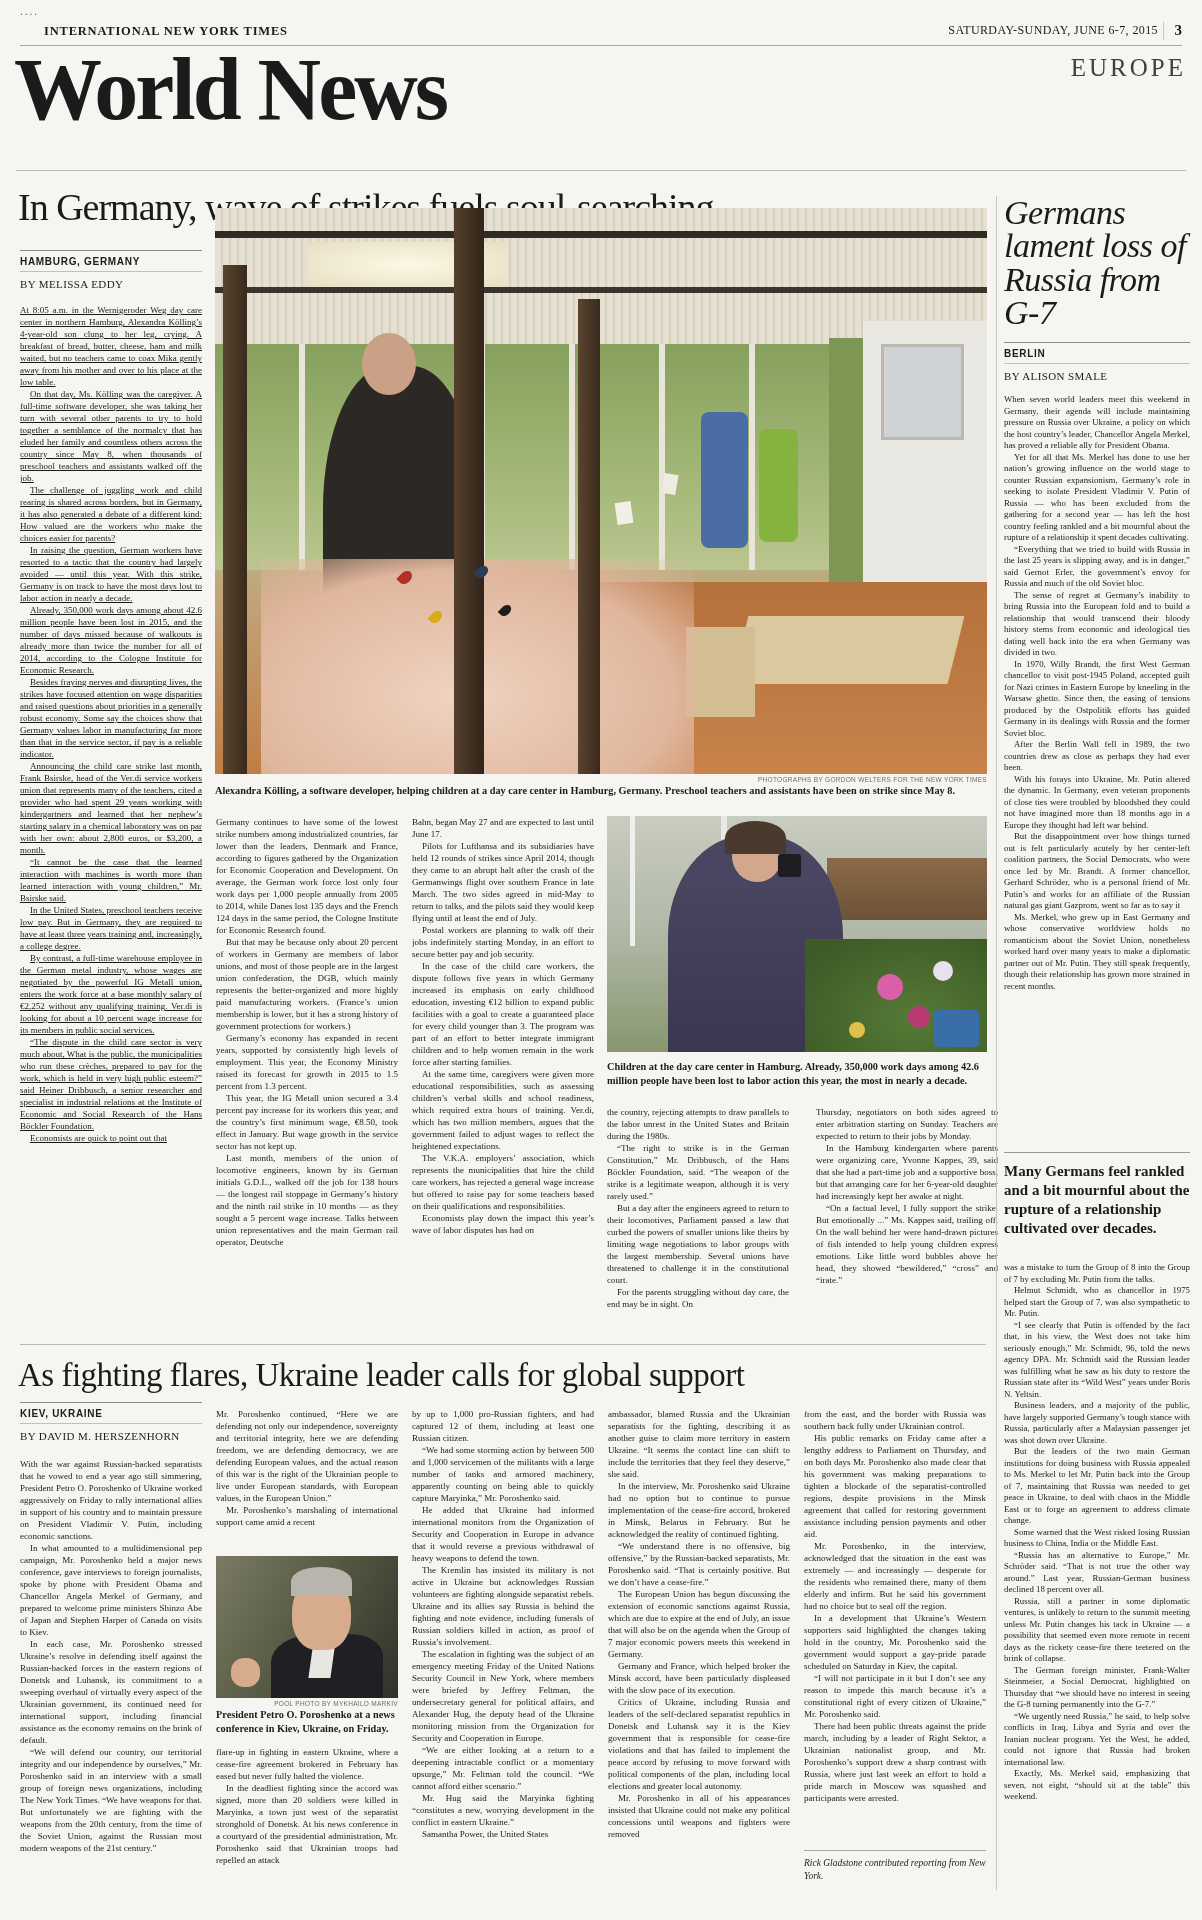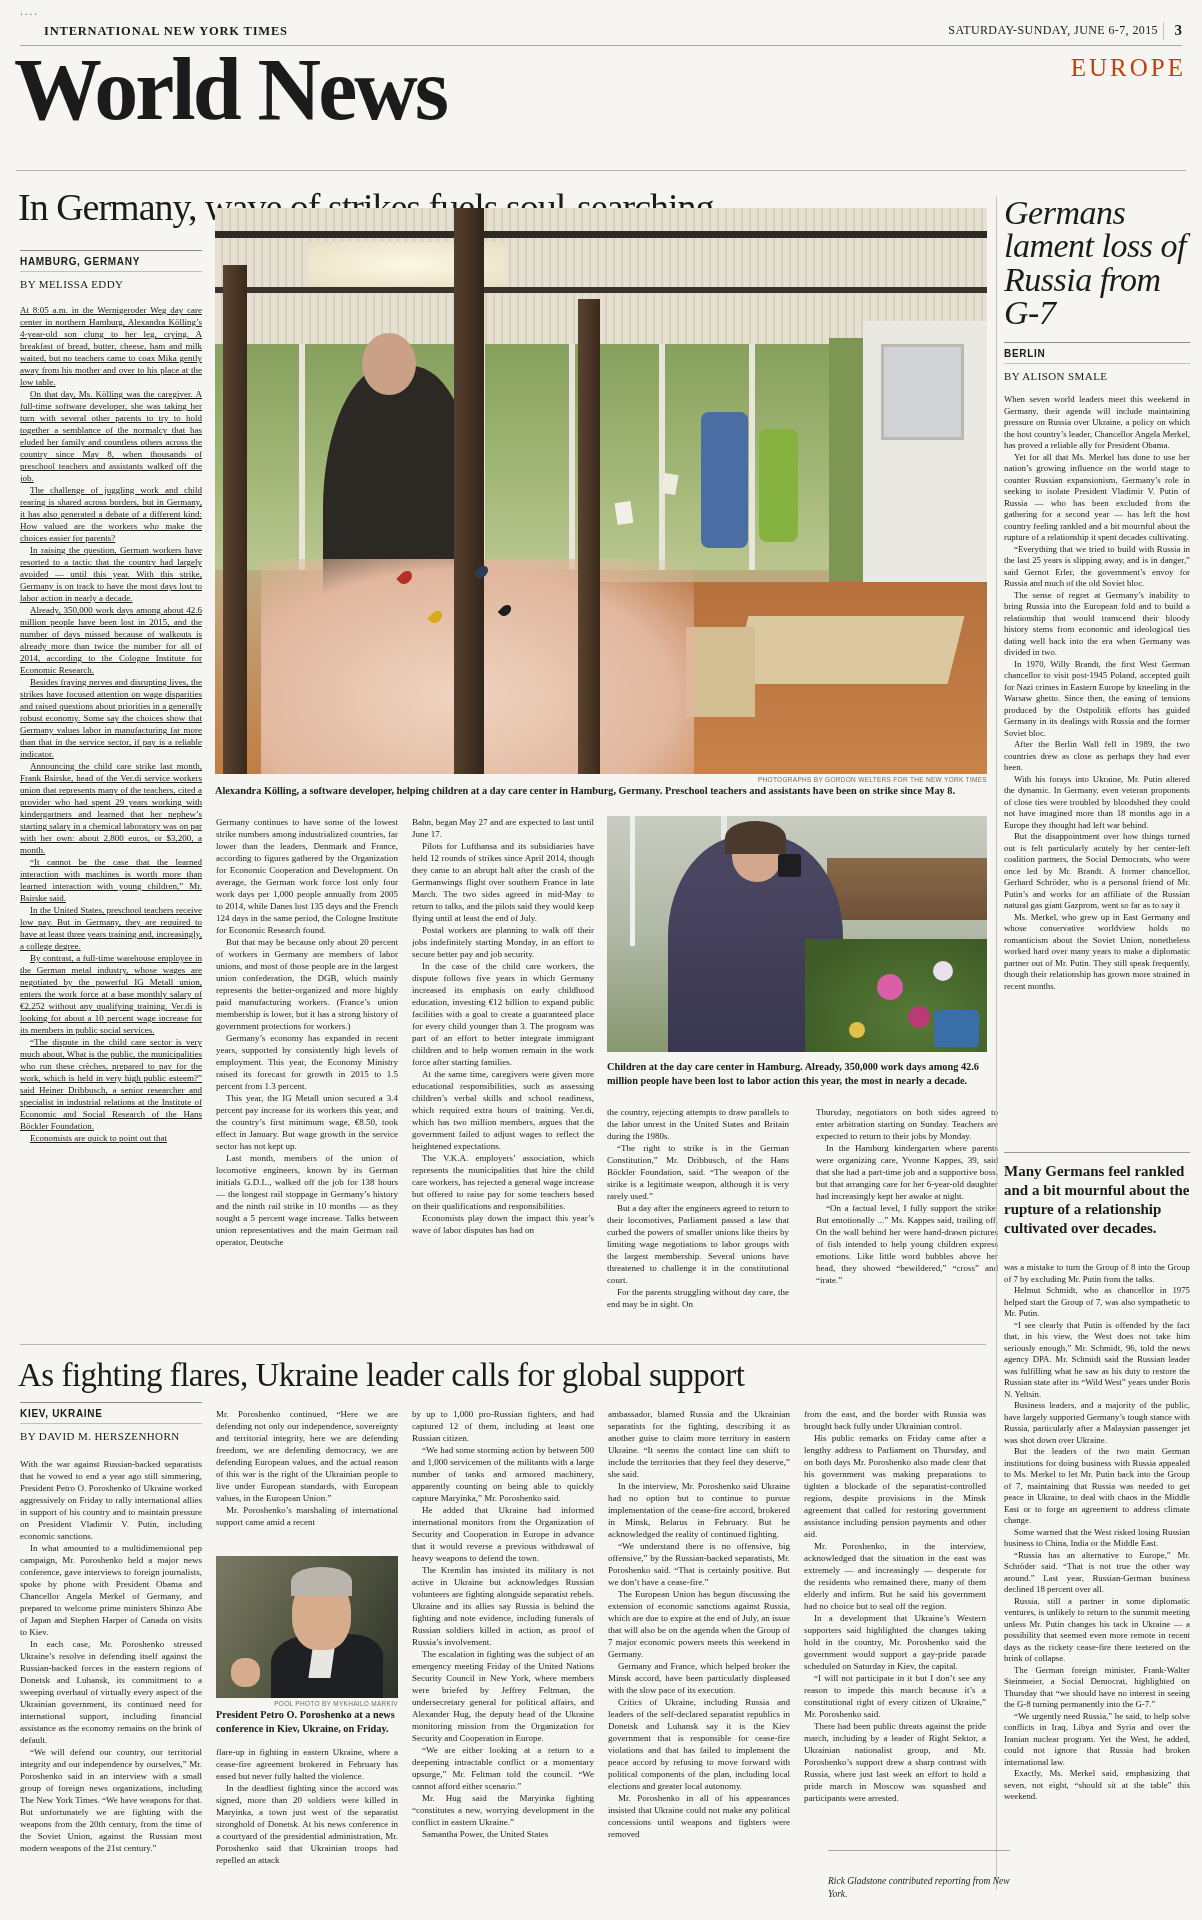--- a/index.html
+++ b/index.html
@@ -7,38 +7,38 @@
        font-family:"Liberation Serif",serif;overflow:hidden;}
   .abs{position:absolute;}
   .rule{position:absolute;background:#b9b7b2;height:1px;}
   .vrule{position:absolute;background:#c6c4bf;width:1px;}
   
   .dots{font:10px "Liberation Sans",sans-serif;color:#555;letter-spacing:2px;}
   .masthead{font:bold 12.5px "Liberation Serif",serif;letter-spacing:.8px;margin-left:24px;}
   .dateline-top{font:12px "Liberation Serif",serif;letter-spacing:.4px;text-align:right;}
   .pageno{font:bold 15px "Liberation Serif",serif;}
   .section-title{font:bold 88px "Liberation Serif",serif;letter-spacing:-3px;line-height:1;}
-  .region{font:25px "Liberation Serif",serif;color:#c2410c;letter-spacing:3px;}
+  .region{font:25px "Liberation Serif",serif;color:#404040;letter-spacing:3px;}
   
   .hl-main{font:38px "Liberation Serif",serif;letter-spacing:-1px;line-height:1.05;}
   .hl-side{font:34px "Liberation Serif",serif;letter-spacing:-.5px;line-height:.98;}
   .hl-ua{font:33px "Liberation Serif",serif;letter-spacing:-.5px;line-height:1.05;}
   
   .dateline{font:bold 10px "Liberation Sans",sans-serif;letter-spacing:.7px;
             border-top:1px solid #8a8a86;border-bottom:1px solid #c2c0bb;padding:5px 0 4px;}
   .byline{font:11px "Liberation Serif",serif;letter-spacing:.4px;padding:6px 0 2px;}
   
   .col{position:absolute;font:9px/12px "Liberation Serif",serif;text-align:justify;overflow:hidden;}
   .col .para{margin:0;}
   .col .para + .para{text-indent:10px;}
   .sidecol{font:8.8px/11.5px "Liberation Serif",serif;}
   .caption{font:bold 10.3px/13.5px "Liberation Serif",serif;}
   .credit{font:6.5px "Liberation Sans",sans-serif;color:#6b6b68;text-align:right;letter-spacing:.3px;}
   .pullquote{font:bold 15px/19px "Liberation Serif",serif;border-top:1px solid #999;padding-top:9px;}
-  .note{font:italic 9.5px/12.5px "Liberation Serif",serif;border-top:1px solid #a8a6a1;padding-top:24px;margin-left:24px;}
+  .note{font:italic 9.5px/12.5px "Liberation Serif",serif;border-top:1px solid #a8a6a1;padding-top:6px;}
   
   .photo{position:absolute;overflow:hidden;}
   .photo div{position:absolute;}
   .ph1{background:linear-gradient(180deg,#ded7c8 0%,#cfc6b4 20%,#9fae7d 30%,#aebc8c 55%,#c2a277 70%,#c07d44 100%);}
   .ph2{background:linear-gradient(180deg,#c9ccc0 0%,#b0b8a6 50%,#87976f 100%);}
   .ph3{background:linear-gradient(120deg,#7b7b64 0%,#50543f 55%,#2f3229 100%);}
 </style>
 </head>
 <body>
 
@@ -231,20 +231,20 @@
 <div class="col" style="left:608px;top:1408px;width:182px;height:510px;">
     <p class="para">ambassador, blamed Russia and the Ukrainian separatists for the fighting, describing it as another guise to claim more territory in eastern Ukraine. “It seems the contact line can shift to include the territories that they feel they deserve,” she said.</p>
     <p class="para">In the interview, Mr. Poroshenko said Ukraine had no option but to continue to pursue implementation of the cease-fire accord, brokered in Minsk, Belarus in February. But he acknowledged the reality of continued fighting.</p>
     <p class="para">“We understand there is no offensive, big offensive,” by the Russian-backed separatists, Mr. Poroshenko said. “That is certainly positive. But we don’t have a cease-fire.”</p>
     <p class="para">The European Union has begun discussing the extension of economic sanctions against Russia, which are due to expire at the end of July, an issue that will also be on the agenda when the Group of 7 major economic powers meets this weekend in Germany.</p>
     <p class="para">Germany and France, which helped broker the Minsk accord, have been particularly displeased with the slow pace of its execution.</p>
     <p class="para">Critics of Ukraine, including Russia and leaders of the self-declared separatist republics in Donetsk and Luhansk say it is the Kiev government that is responsible for cease-fire violations and that has failed to implement the peace accord by refusing to move forward with political components of the plan, including local elections and greater local autonomy.</p>
     <p class="para">Mr. Poroshenko in all of his appearances insisted that Ukraine could not make any political concessions until weapons and fighters were removed</p>
   </div>
 <div class="col" style="left:804px;top:1408px;width:182px;height:432px;">
-    <p class="para">from the east, and the border with Russia was brought back fully under Ukrainian control.</p>
+    <p class="para">from the east, and the border with Russia was southern back fully under Ukrainian control.</p>
     <p class="para">His public remarks on Friday came after a lengthy address to Parliament on Thursday, and on both days Mr. Poroshenko also made clear that his government was making preparations to tighten a blockade of the separatist-controlled regions, despite provisions in the Minsk agreement that called for restoring government assistance including pension payments and other aid.</p>
     <p class="para">Mr. Poroshenko, in the interview, acknowledged that the situation in the east was extremely — and increasingly — desperate for the residents who remained there, many of them elderly and infirm. But he said his government had no choice but to seal off the region.</p>
     <p class="para">In a development that Ukraine’s Western supporters said highlighted the changes taking hold in the country, Mr. Poroshenko said the government would support a gay-pride parade scheduled on Saturday in Kiev, the capital.</p>
     <p class="para">“I will not participate in it but I don’t see any reason to impede this march because it’s a constitutional right of every citizen of Ukraine,” Mr. Poroshenko said.</p>
     <p class="para">There had been public threats against the pride march, including by a leader of Right Sektor, a Ukrainian nationalist group, and Mr. Poroshenko’s support drew a sharp contrast with Russia, where just last week an effort to hold a pride march in Moscow was squashed and participants were arrested.</p>
   </div>
 <div class="abs note" style="left:804px;top:1850px;width:182px;">Rick Gladstone contributed reporting from New York.</div>
 
 </body></html>

